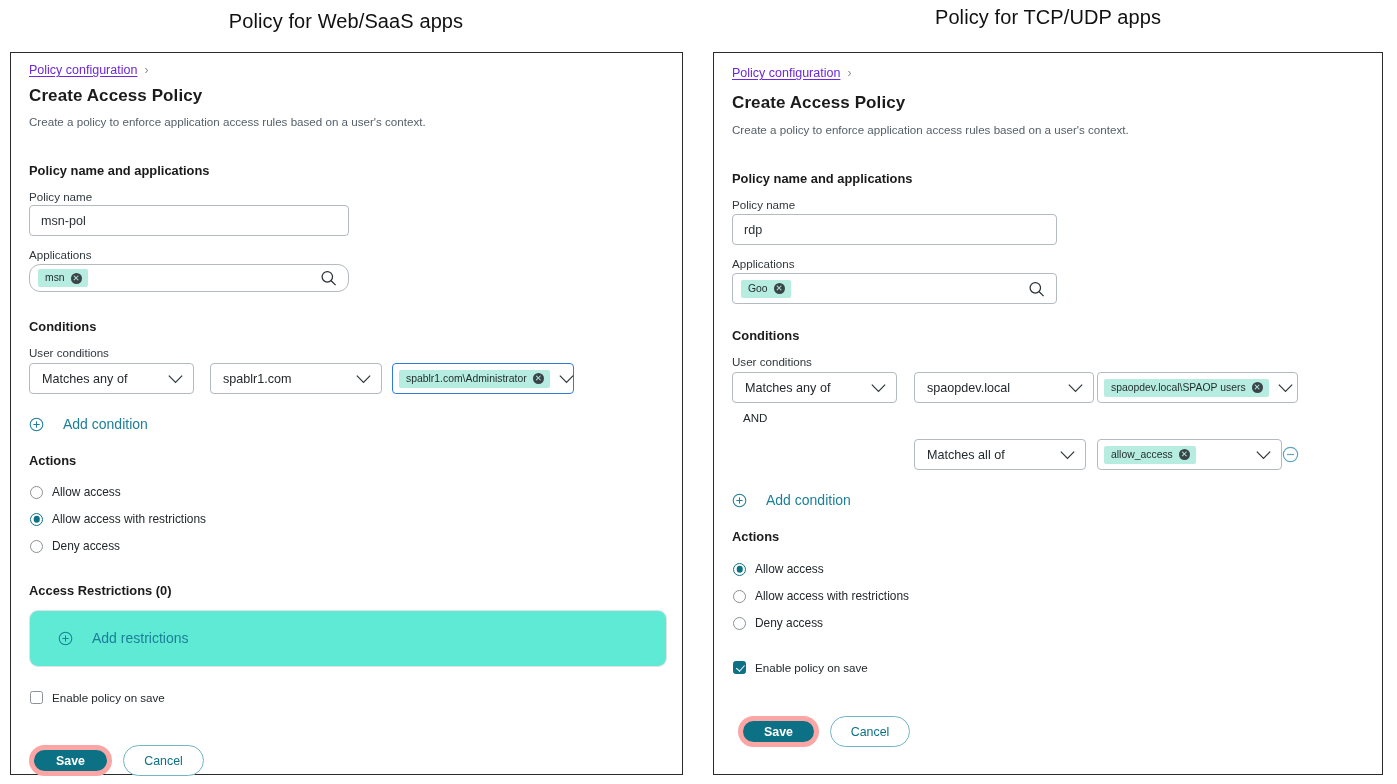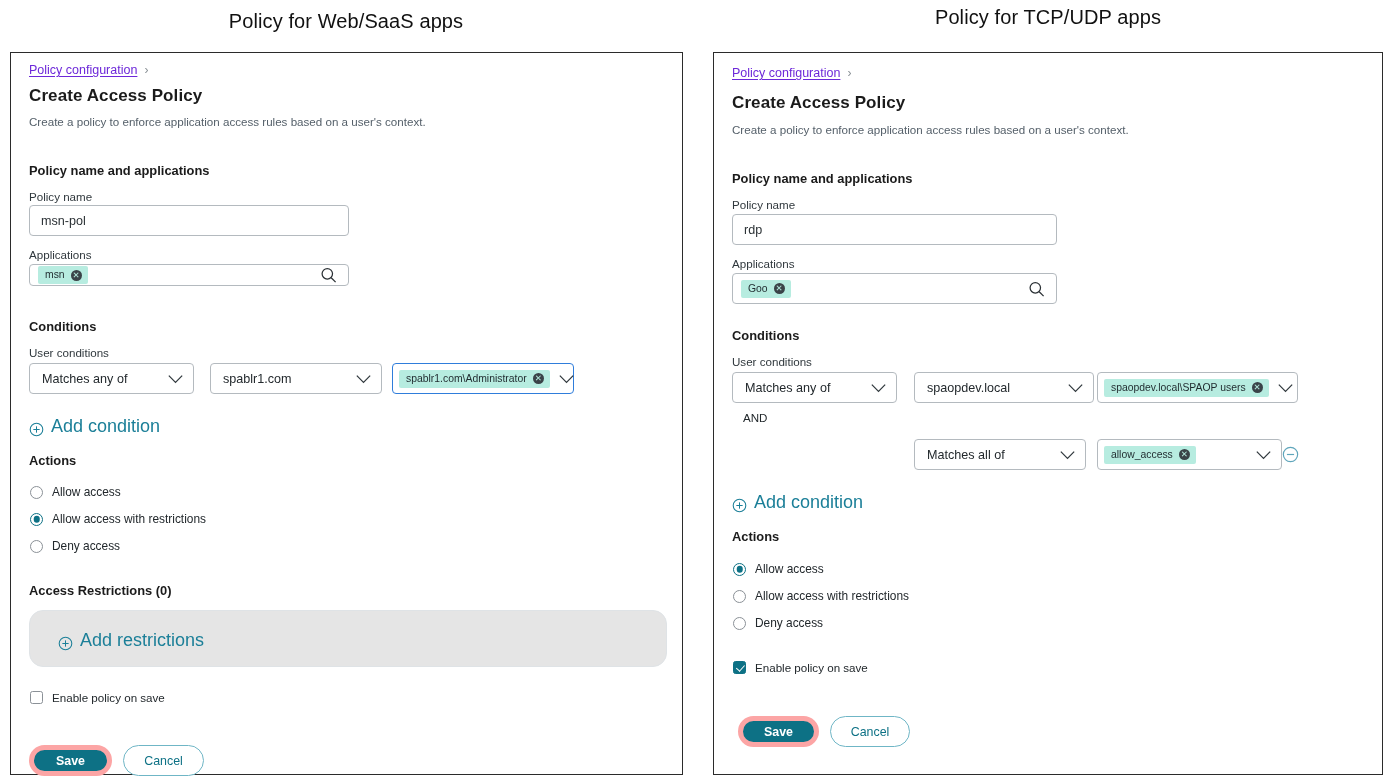--- a/index.html
+++ b/index.html
@@ -145,24 +145,24 @@
   .select.focused { border: 1.6px solid #2f7ddb; }
   .select.chip-select { padding-left: 6px; }
   .caret {
     width: 17px; height: 10px; flex: 0 0 auto; margin-left: 8px;
   }
 
   
   .link-action {
     position: absolute;
     display: flex;
-    align-items: flex-end;
-    gap: 7px;
+    align-items: center;
+    gap: 19px;
     color: #1b7f98;
-    font-size: 18px;
+    font-size: 14px;
     cursor: pointer;
   }
   .circ-icon { width: 15px; height: 15px; flex: 0 0 auto; }
 
   
   .radio-row {
     position: absolute;
     display: flex;
     align-items: center;
     gap: 9px;
@@ -219,22 +219,22 @@
     width: 3.5px; height: 7px;
     border: solid #ffffff;
     border-width: 0 1.7px 1.7px 0;
     transform: rotate(42deg);
   }
 
   
   .restrict-box {
     position: absolute;
     border: 1px solid #dfe3e6;
-    border-radius: 14px;
-    background: #e5e5e5;
+    border-radius: 9px;
+    background: #5eead4;
   }
 
   
   .btn {
     position: absolute;
     display: flex;
     align-items: center;
     justify-content: center;
     border-radius: 999px;
     font-size: 12.4px;
@@ -283,21 +283,21 @@
       <div class="section-heading" style="left:18px; top:110px;">Policy name and applications</div>
 
       <div class="field-label" style="left:18px; top:137px;">Policy name</div>
 
       <div class="text-input" style="left:18px; top:152px; width:320px; height:31px;">
         <span>msn-pol</span>
       </div>
 
       <div class="field-label" style="left:18px; top:195px;">Applications</div>
 
-      <div class="app-input" style="left:18px; top:211px; width:320px; height:22px;">
+      <div class="app-input" style="left:18px; top:211px; width:320px; height:28px;border-radius:11px;">
         <span class="chip">
           <span>msn</span>
           <span class="chip-x">✕</span>
         </span>
         <svg class="search-icon" viewBox="0 0 24 24" fill="none" stroke="currentColor" stroke-width="1.6">
           <circle cx="10.5" cy="10.5" r="6.6"></circle>
           <line x1="15.4" y1="15.4" x2="21" y2="21"></line>
         </svg>
       </div>
 

